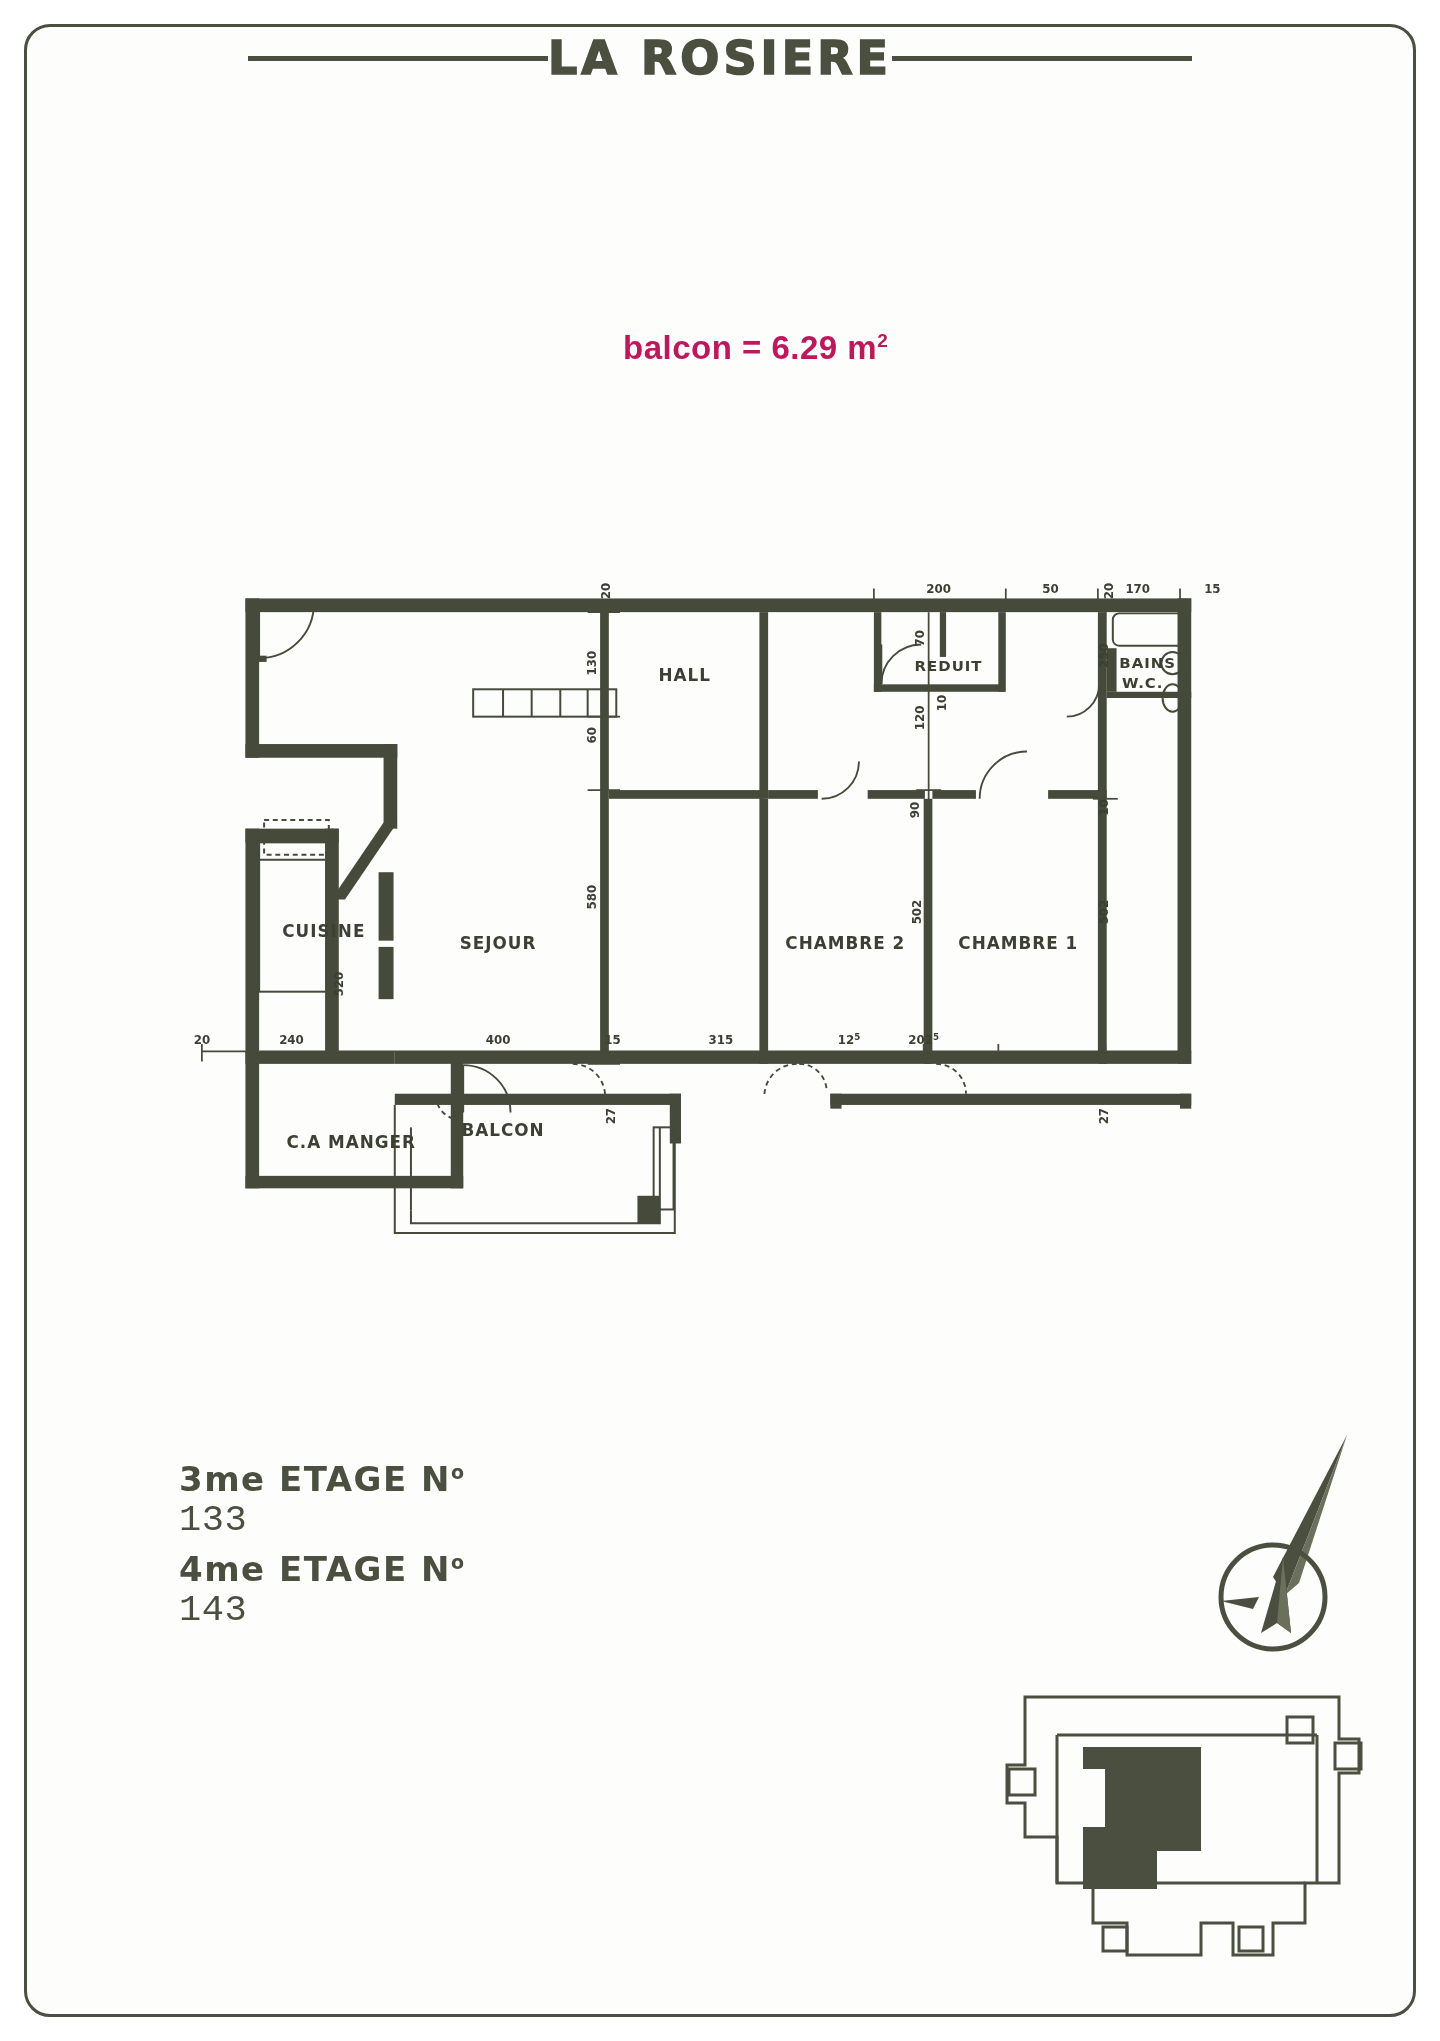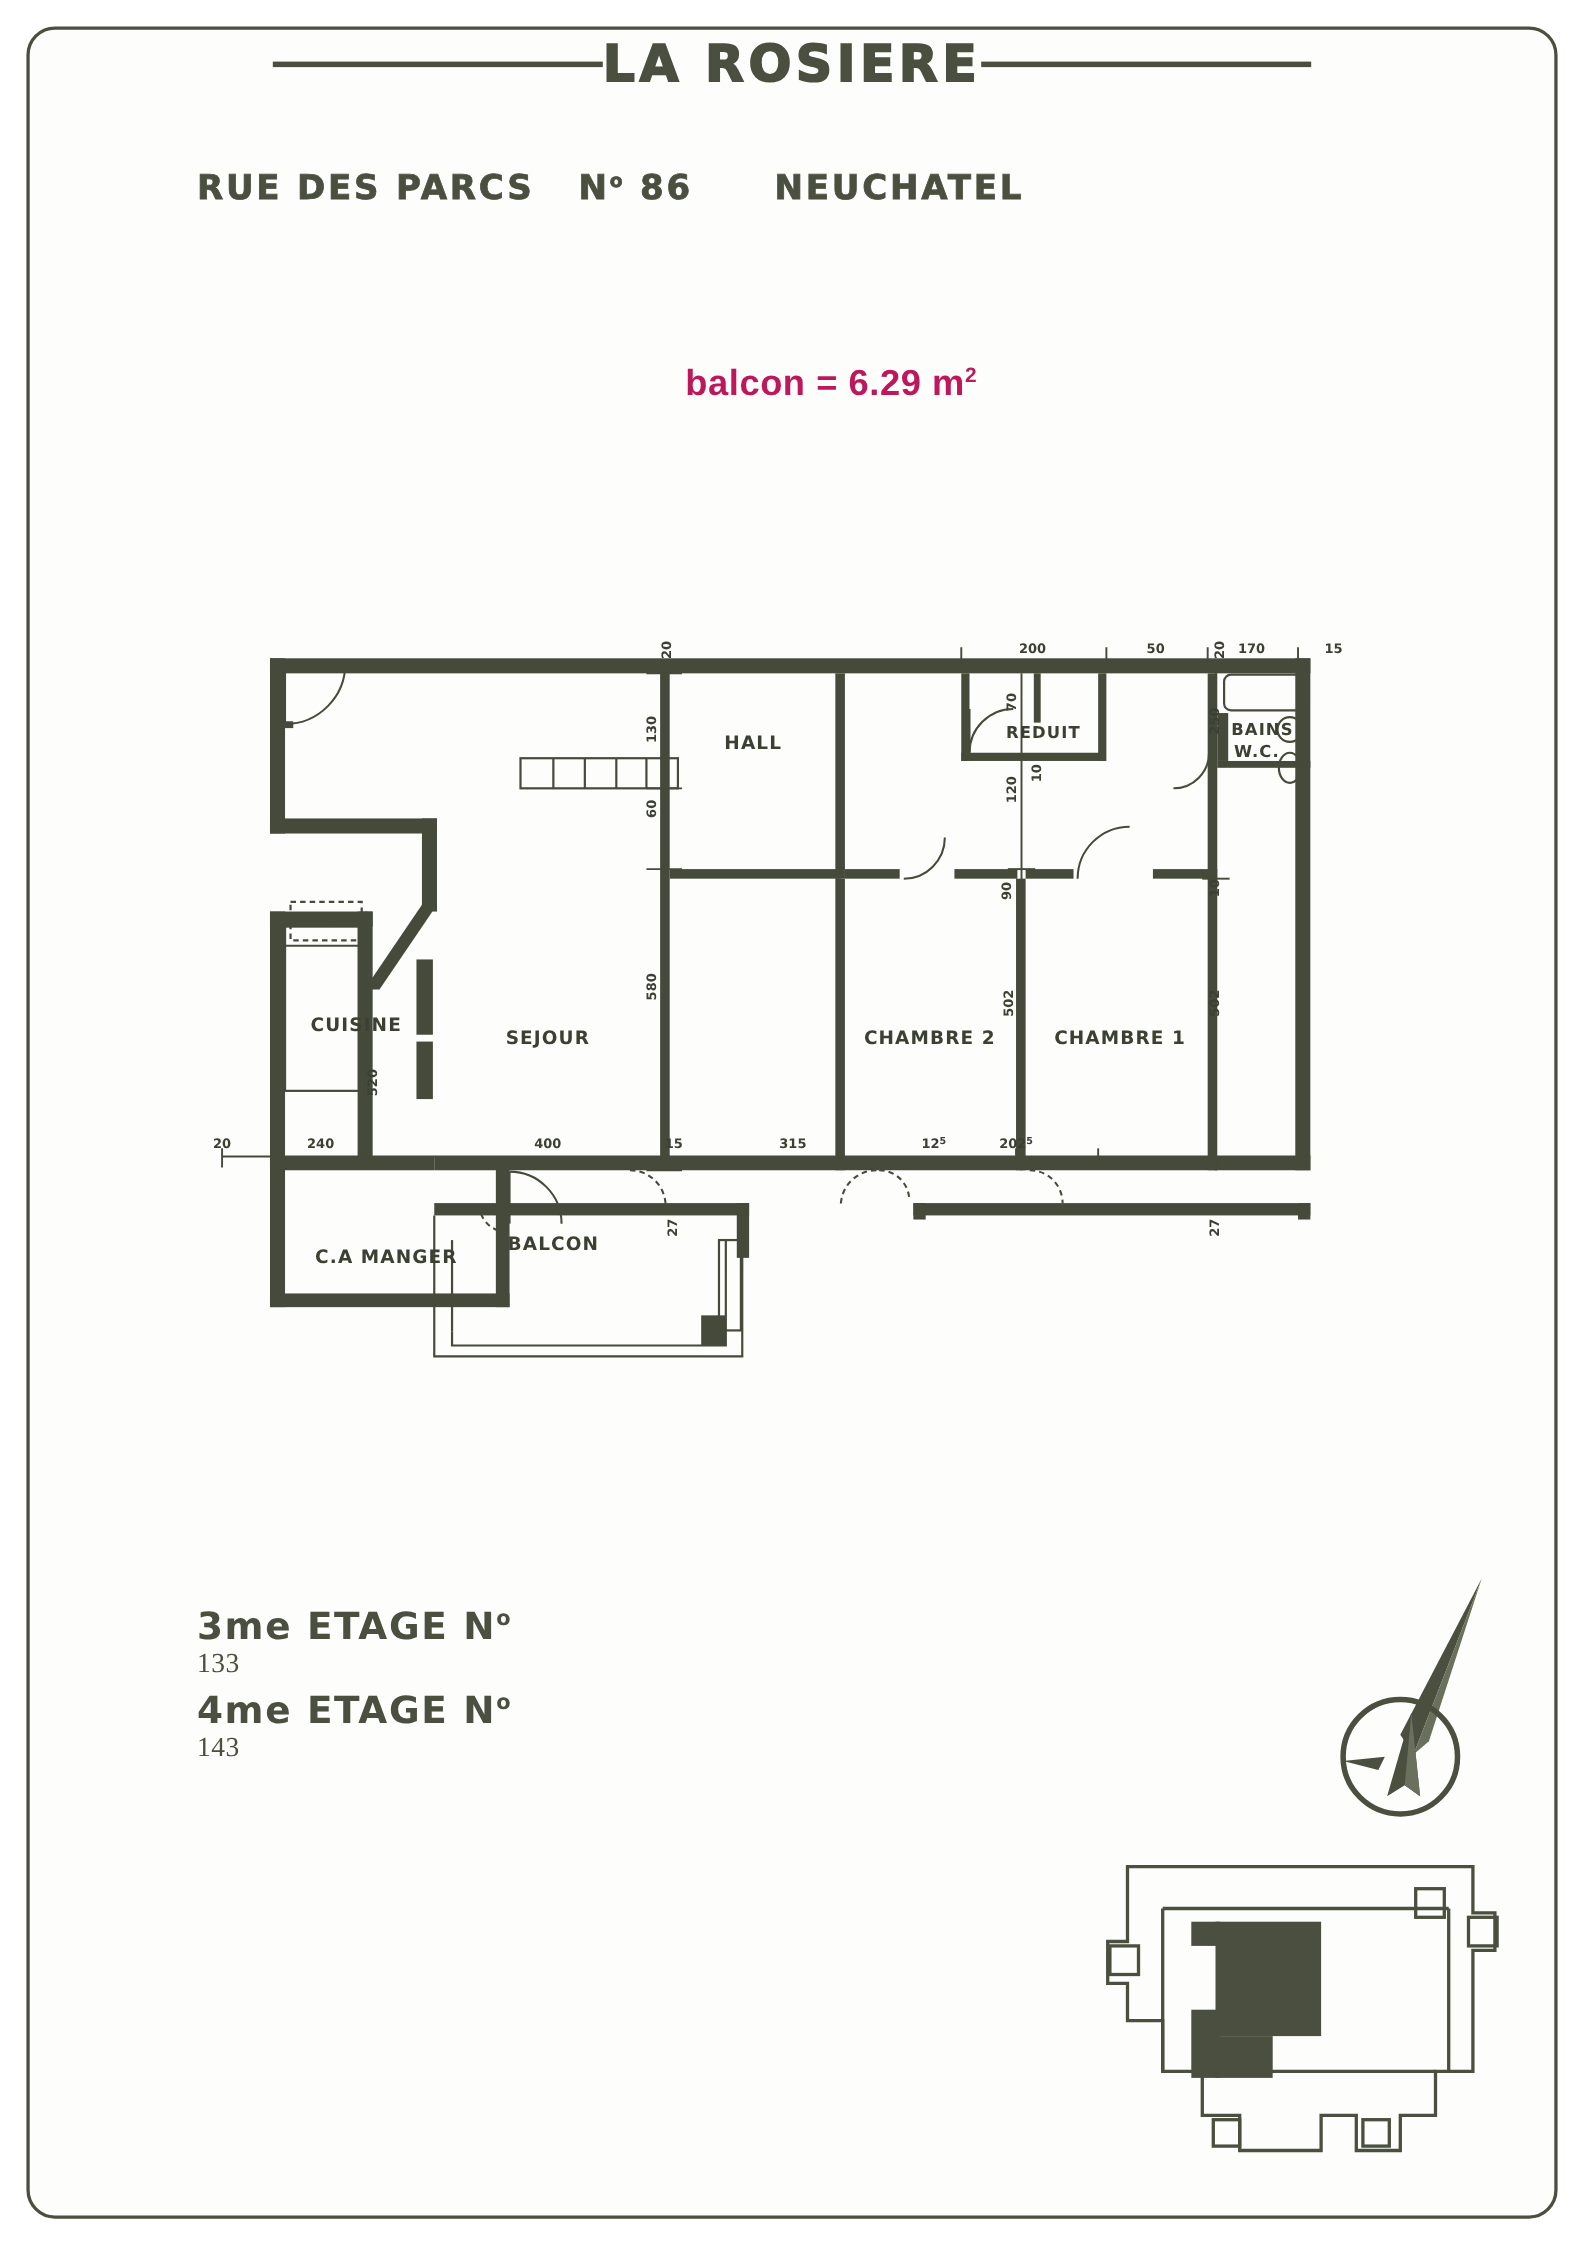--- a/index.html
+++ b/index.html
@@ -72,40 +72,37 @@
     font-family:"DejaVu Sans",sans-serif;
   }
   .etage-line{
     display:flex;align-items:baseline;
     font-weight:bold;font-size:34px;color:#4a4f3f;
     letter-spacing:1.5px;margin-bottom:8px;white-space:nowrap;flex-direction:column;
   }
   .etage-line .lbl{width:275px;}
   .etage-line .lbl sup{font-size:19px;vertical-align:super;}
   .etage-line .num{
-    font-family:Liberation Serif, serif;
-    font-weight:normal;font-size:25px;letter-spacing:0.5px;
+    font-family:Liberation Mono, monospace;
+    font-weight:normal;font-size:37px;letter-spacing:0.5px;
   }
   .compass{position:absolute;left:1160px;top:1400px;width:180px;height:240px;}
   .keyplan{position:absolute;left:960px;top:1660px;width:390px;height:290px;}
 </style>
 </head>
 <body>
 
 <div class="sheet">
 
   <div class="title-row">
     <div class="rule left"></div>
     <div class="main-title">LA ROSIERE</div>
     <div class="rule right"></div>
   </div>
 
-  <div class="addr">
-    <span>RUE DES PARCS</span><span class="gap"></span><span>N</span><sup>o</sup> <span>86</span><span class="gap2"></span><span>NEUCHATEL</span>
-  </div>
 
   <div class="spec2">
     <span>balcon  =   6.29  m</span><sup>2</sup>
   </div>
 
   <div class="plan">
     <svg width="1120" height="850" viewBox="0 0 900 560" xmlns="http://www.w3.org/2000/svg">
       <g fill="none" stroke="#454a3a" stroke-linecap="butt">
 
         <rect x="55" y="20" width="760" height="11" fill="#454a3a" stroke="none"></rect>

